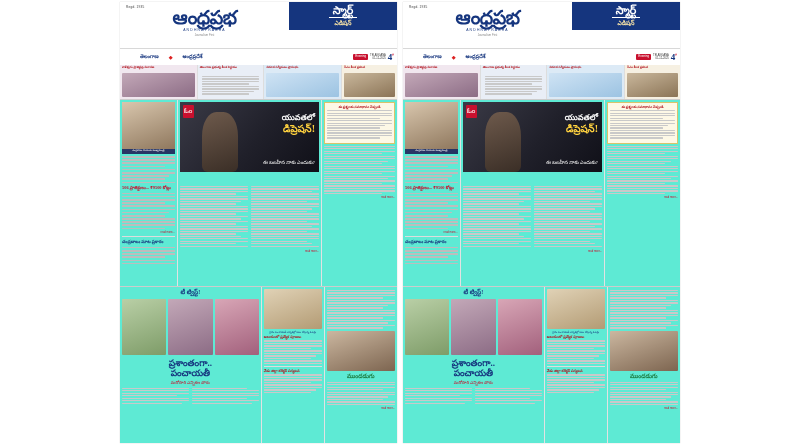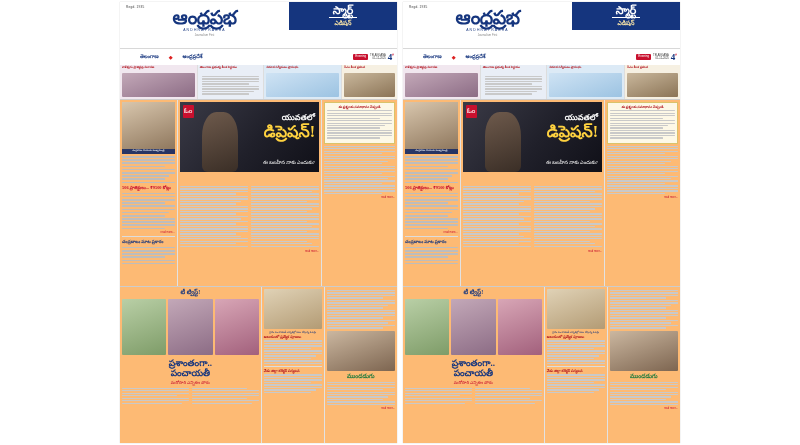--- a/index.html
+++ b/index.html
@@ -25,21 +25,21 @@
     top: 2px;
     width: 560px;
     height: 441px;
     display: flex;
     gap: 6px;
   }
   .paper {
     position: relative;
     width: 277px;
     height: 441px;
-    background: #fdba74;
+    background: #5eead4;
     box-shadow: 0 0 1px rgba(0,0,0,0.25);
     overflow: hidden;
     font-size: 3px;
     color: #222;
   }
 
   
   .masthead {
     position: relative;
     height: 62px;
@@ -287,21 +287,21 @@
   .hero-title {
     position: absolute;
     right: 4px;
     top: 12px;
     text-align: right;
     font-family: "Liberation Serif", serif;
     color: #ffffff;
     line-height: 1.1;
   }
   .hero-title .l1 { font-size: 8px; font-weight: bold; }
-  .hero-title .l2 { font-size: 16px; font-weight: bold; color: #ffd23f; }
+  .hero-title .l2 { font-size: 10px; font-weight: bold; color: #ffd23f; }
   .hero-sub {
     position: absolute;
     right: 4px;
     bottom: 6px;
     font-size: 5px;
     color: #ffffff;
     font-family: "Liberation Serif", serif;
   }
   .badge-om {
     position: absolute;

